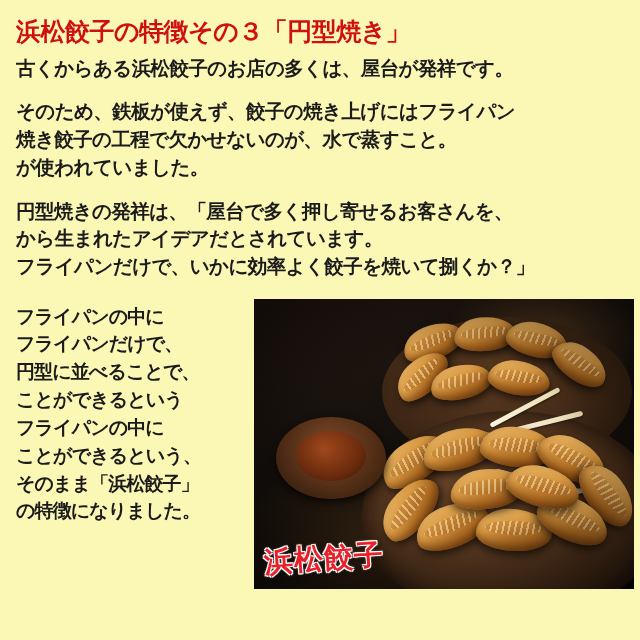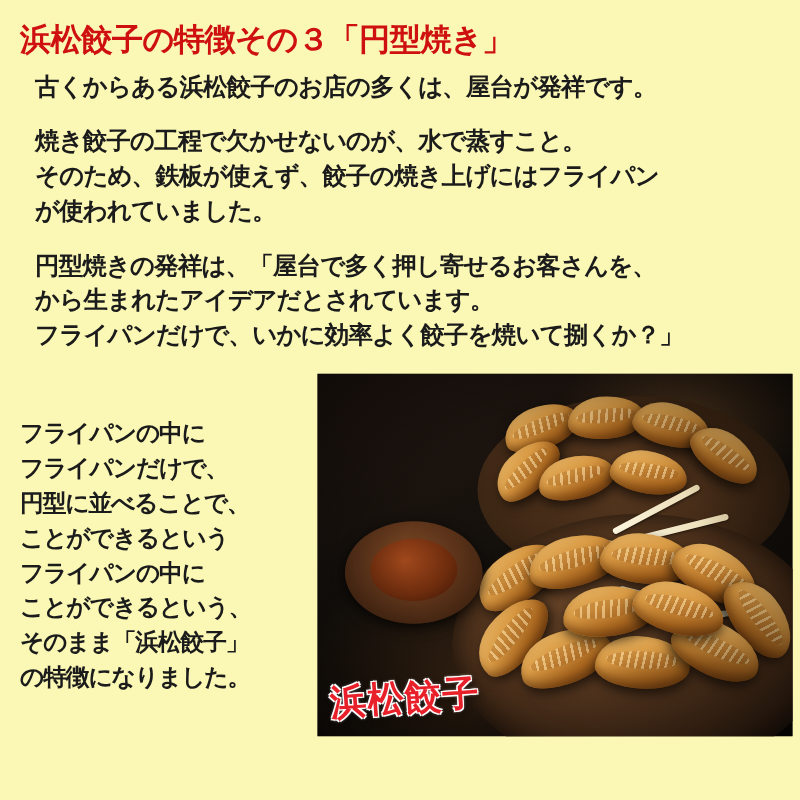--- a/index.html
+++ b/index.html
@@ -26,34 +26,34 @@
     font-family: "DejaVu Sans", sans-serif;
     font-weight: bold;
     font-size: 25px;
     letter-spacing: -0.5px;
     line-height: 1.15;
     margin: 0 0 10px 0;
     white-space: nowrap;
   }
   .para {
     color: #1b1b1b;
-    font-family: Liberation Serif, serif;
+    font-family: Liberation Mono, monospace;
     font-weight: bold;
     font-size: 19.5px;
     line-height: 1.42;
-    margin: 0 0 16px 12px;
+    margin: 0 0 16px 0;
     letter-spacing: -0.6px;
   }
   .para div {
     white-space: nowrap;
   }
   .bottom {
     position: relative;
     display: flex;
-    align-items: center;
+    align-items: flex-start;
     margin-top: 2px;
   }
   .left-col {
     color: #1b1b1b;
     font-family: "DejaVu Serif", serif;
     font-weight: bold;
     font-size: 19px;
     line-height: 1.465;
     letter-spacing: -0.9px;
     width: 232px;
@@ -182,22 +182,22 @@
 
 <div class="page">
 
   <h1 class="headline">浜松餃子の特徴その３「円型焼き」</h1>
 
   <div class="para">
     <div>古くからある浜松餃子のお店の多くは、屋台が発祥です。</div>
   </div>
 
   <div class="para">
+    <div>そのため、鉄板が使えず、餃子の焼き上げにはフライパン</div>
     <div>焼き餃子の工程で欠かせないのが、水で蒸すこと。</div>
-    <div>そのため、鉄板が使えず、餃子の焼き上げにはフライパン</div>
     <div>が使われていました。</div>
   </div>
 
   <div class="para">
     <div>円型焼きの発祥は、「屋台で多く押し寄せるお客さんを、</div>
     <div>から生まれたアイデアだとされています。</div>
     <div>フライパンだけで、いかに効率よく餃子を焼いて捌くか？」</div>
   </div>
 
   <div class="bottom">

